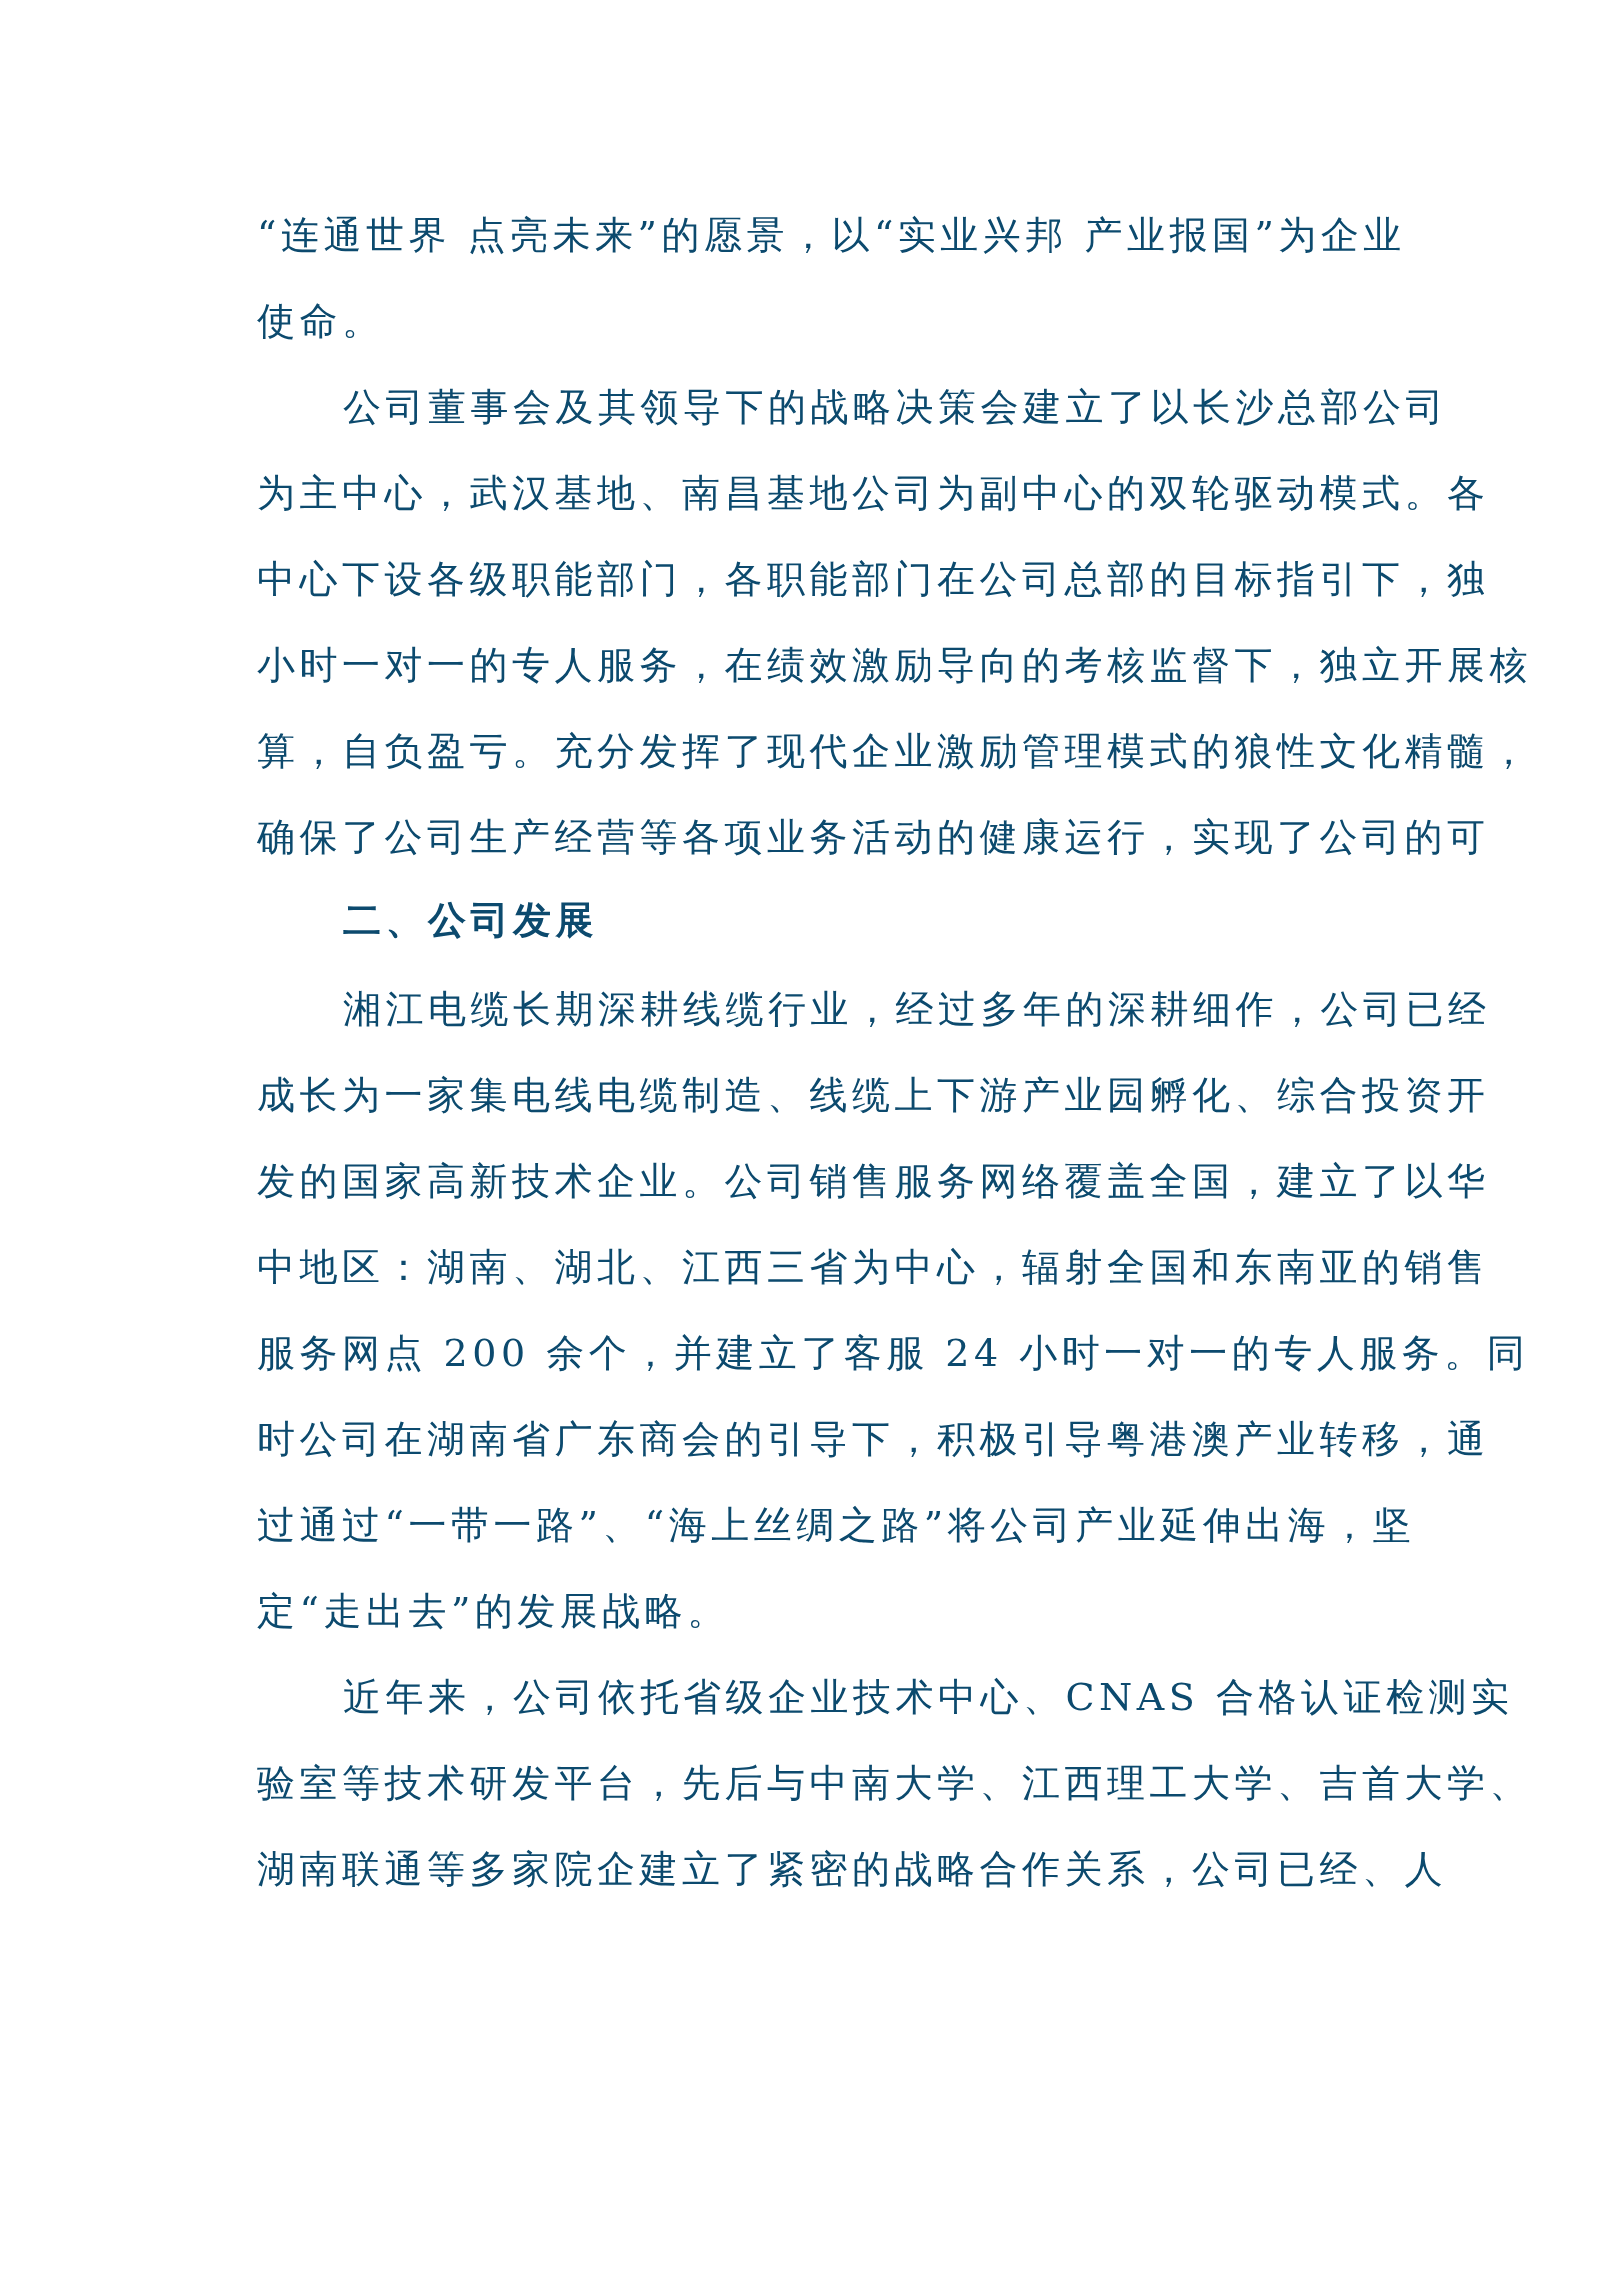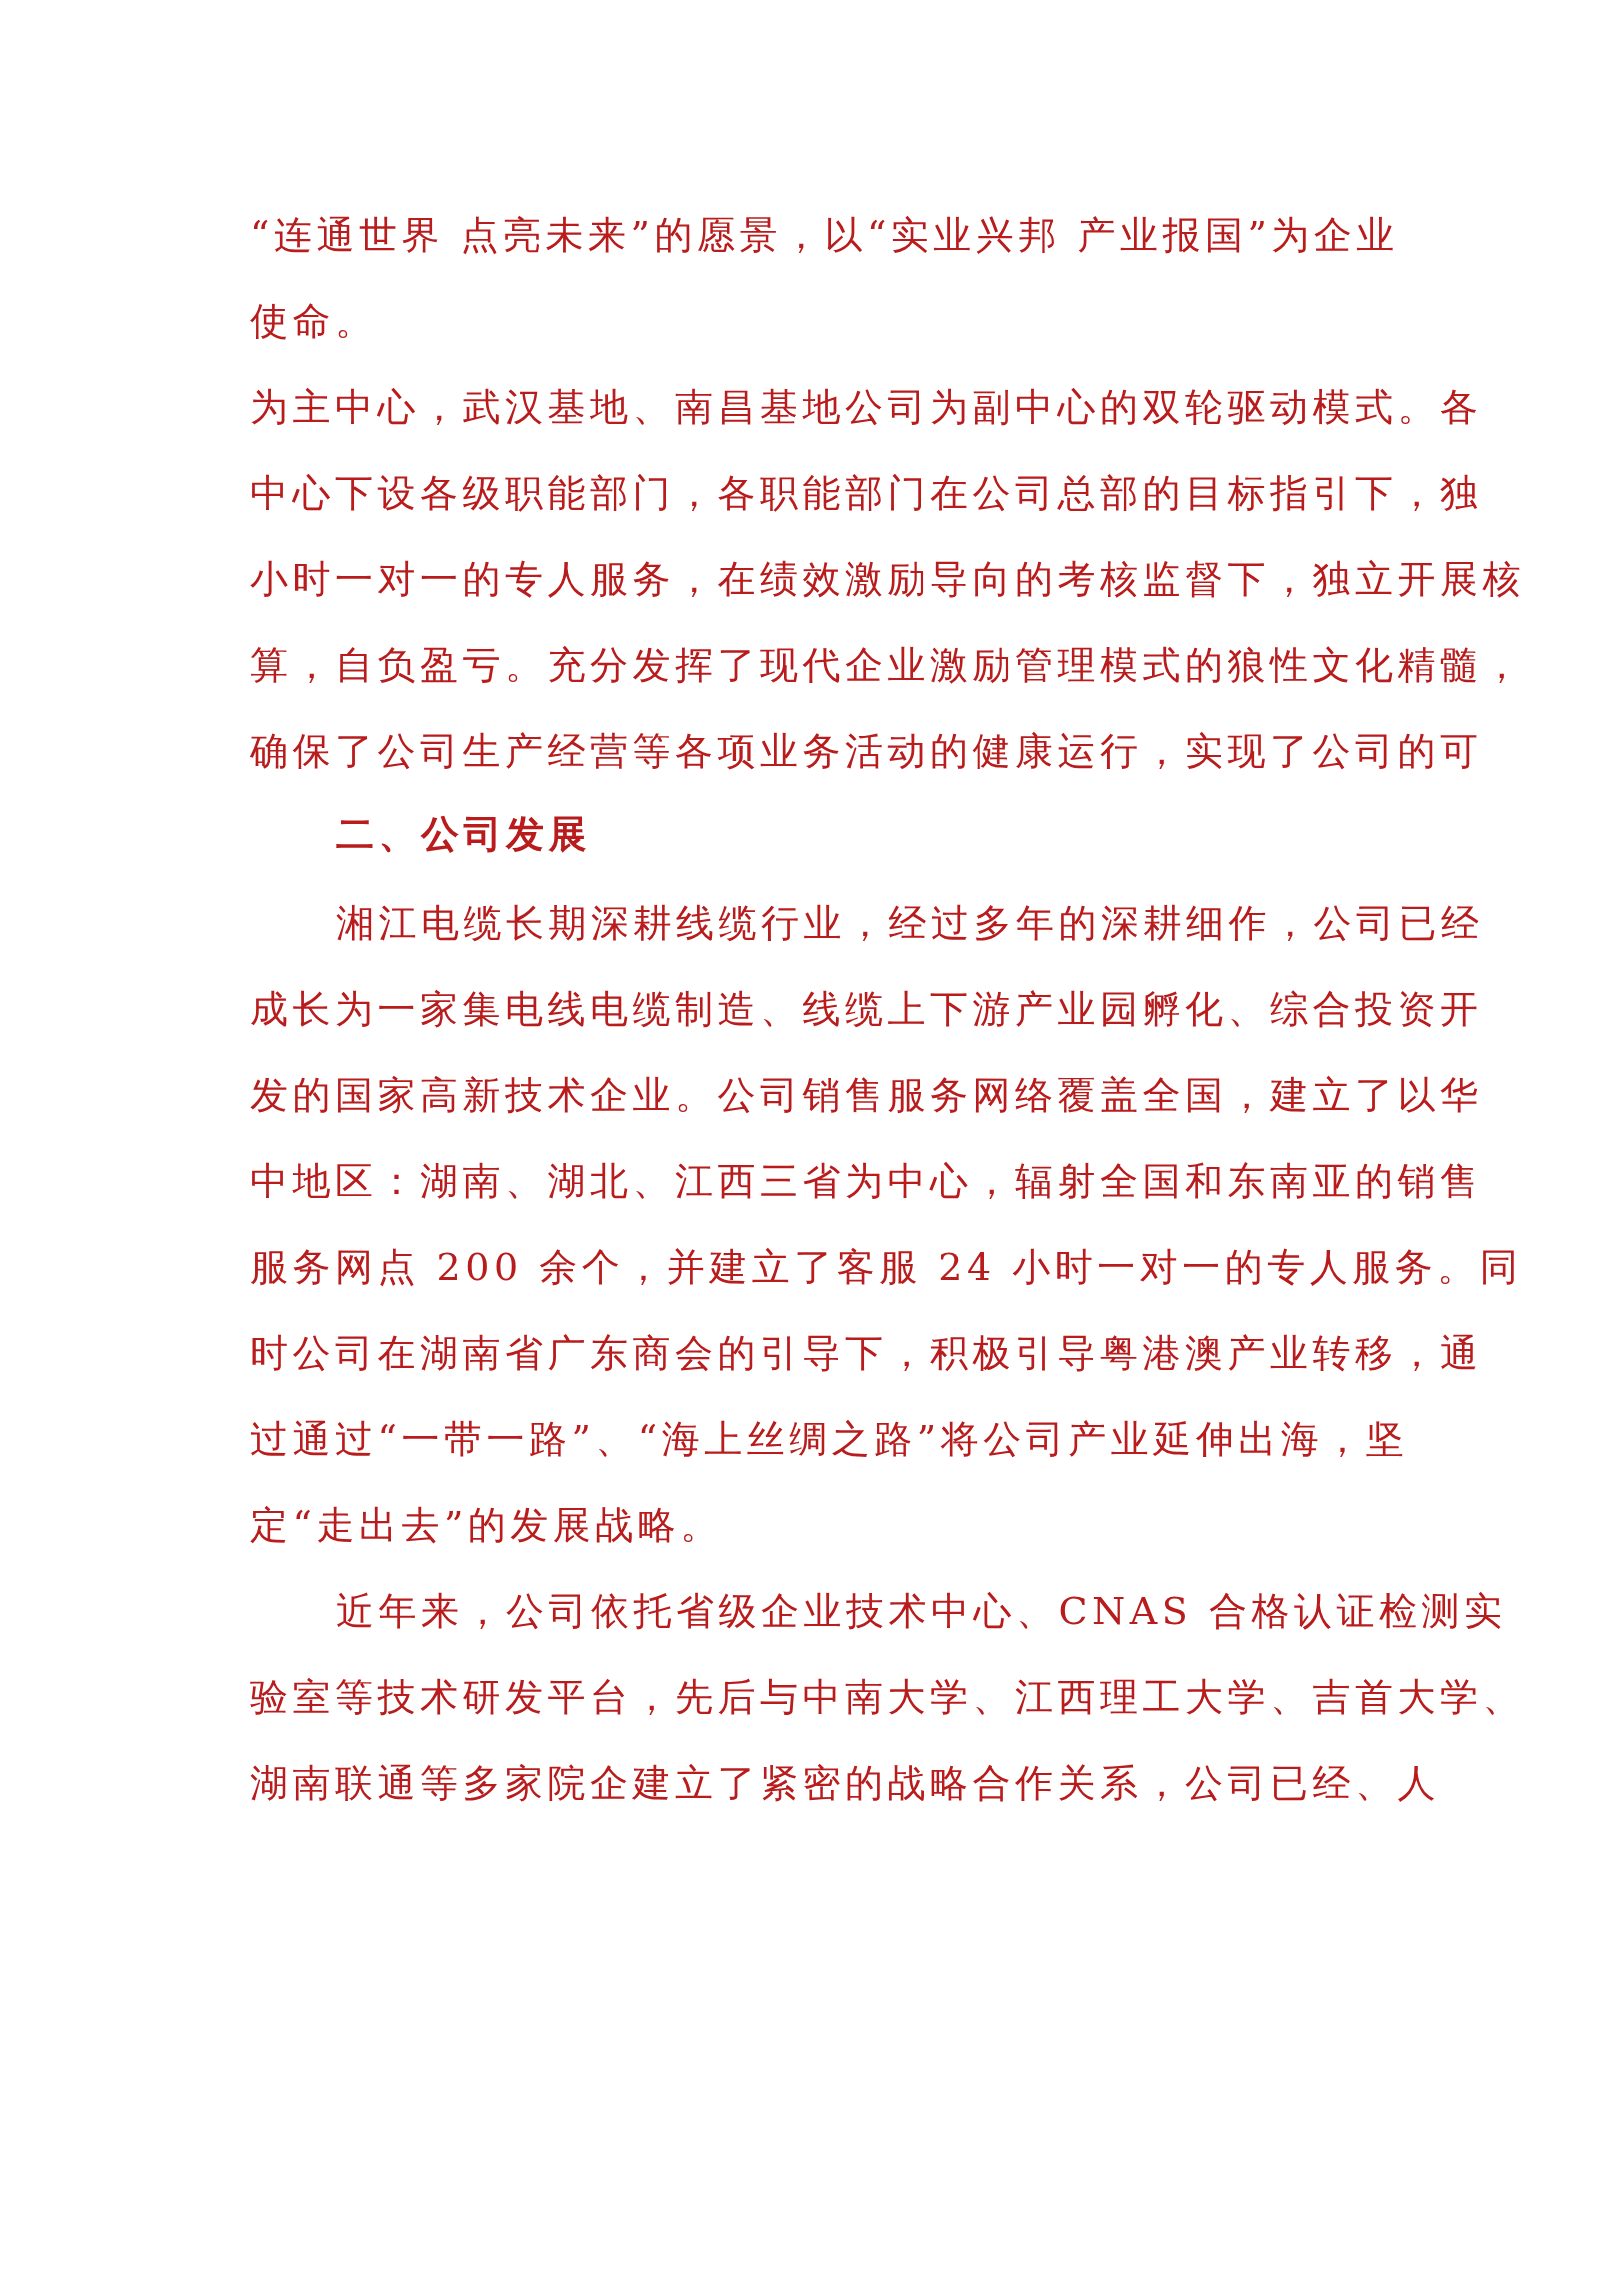--- a/index.html
+++ b/index.html
@@ -1,23 +1,23 @@
 <!DOCTYPE html>
 <html><head>
 <meta charset="utf-8">
 <style>
   html, body { margin: 0; padding: 0; background: #ffffff; }
   body { width: 1621px; height: 2293px; position: relative; overflow: hidden; }
   .page {
     position: absolute;
-    left: 250px;
+    left: 257px;
     top: 192px;
     width: 1137px;
     font-family: "DejaVu Serif", "Liberation Serif", serif;
-    color: #b91c1c;
+    color: #0c4a6e;
   }
   .line {
     display: block;
     height: 86px;
     line-height: 86px;
     font-size: 38px;
     letter-spacing: 4.5px;
     white-space: nowrap;
   }
   .line.indent { padding-left: 86px; }
@@ -27,20 +27,21 @@
 <body>
 
 <div class="page">
 
   <div>
     <span class="line">“连通世界 点亮未来”的愿景，以“实业兴邦 产业报国”为企业</span>
     <span class="line">使命。</span>
   </div>
 
   <div>
+    <span class="line indent">公司董事会及其领导下的战略决策会建立了以长沙总部公司</span>
     <span class="line">为主中心，武汉基地、南昌基地公司为副中心的双轮驱动模式。各</span>
     <span class="line">中心下设各级职能部门，各职能部门在公司总部的目标指引下，独</span>
     <span class="line">小时一对一的专人服务，在绩效激励导向的考核监督下，独立开展核</span>
     <span class="line">算，自负盈亏。充分发挥了现代企业激励管理模式的狼性文化精髓，</span>
     <span class="line">确保了公司生产经营等各项业务活动的健康运行，实现了公司的可</span>
   </div>
 
   <div class="line heading">二、公司发展</div>
 
   <div>

